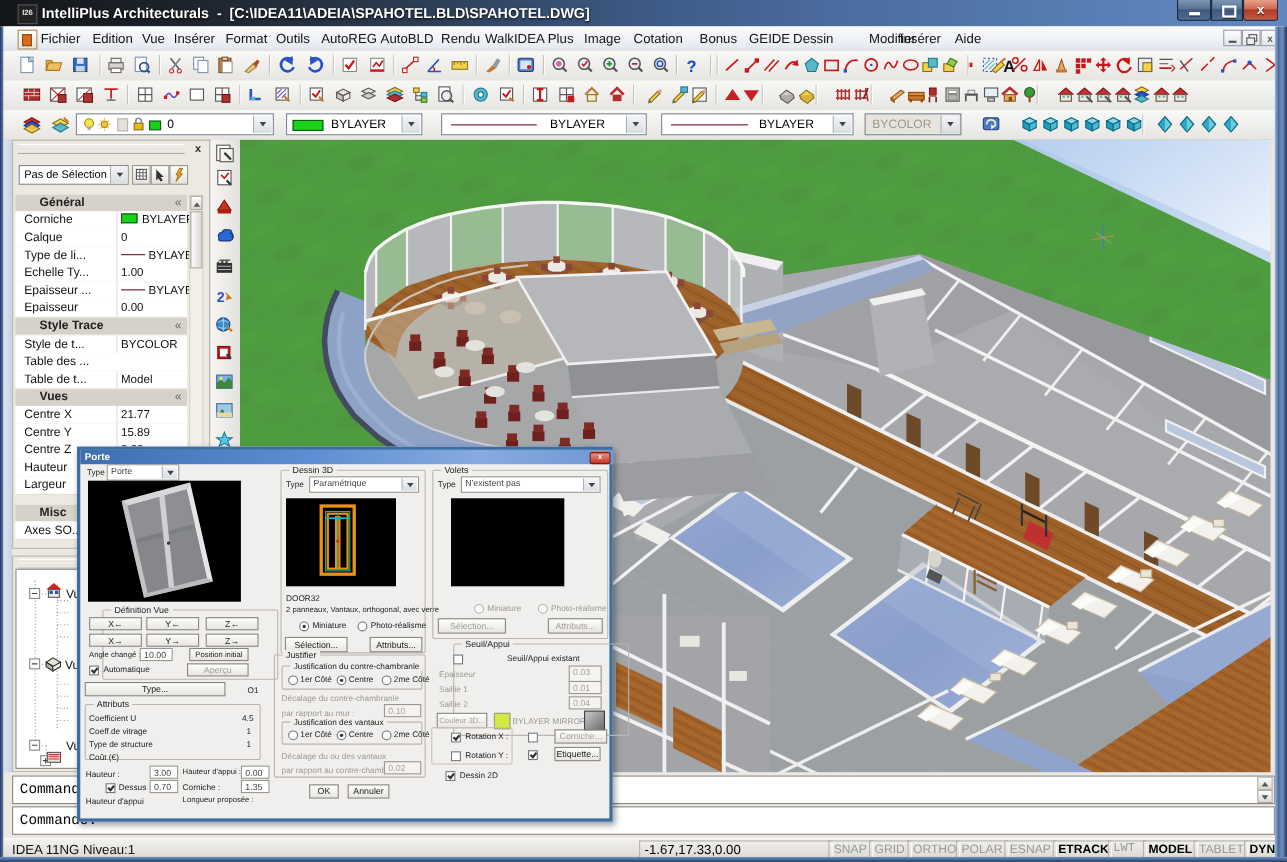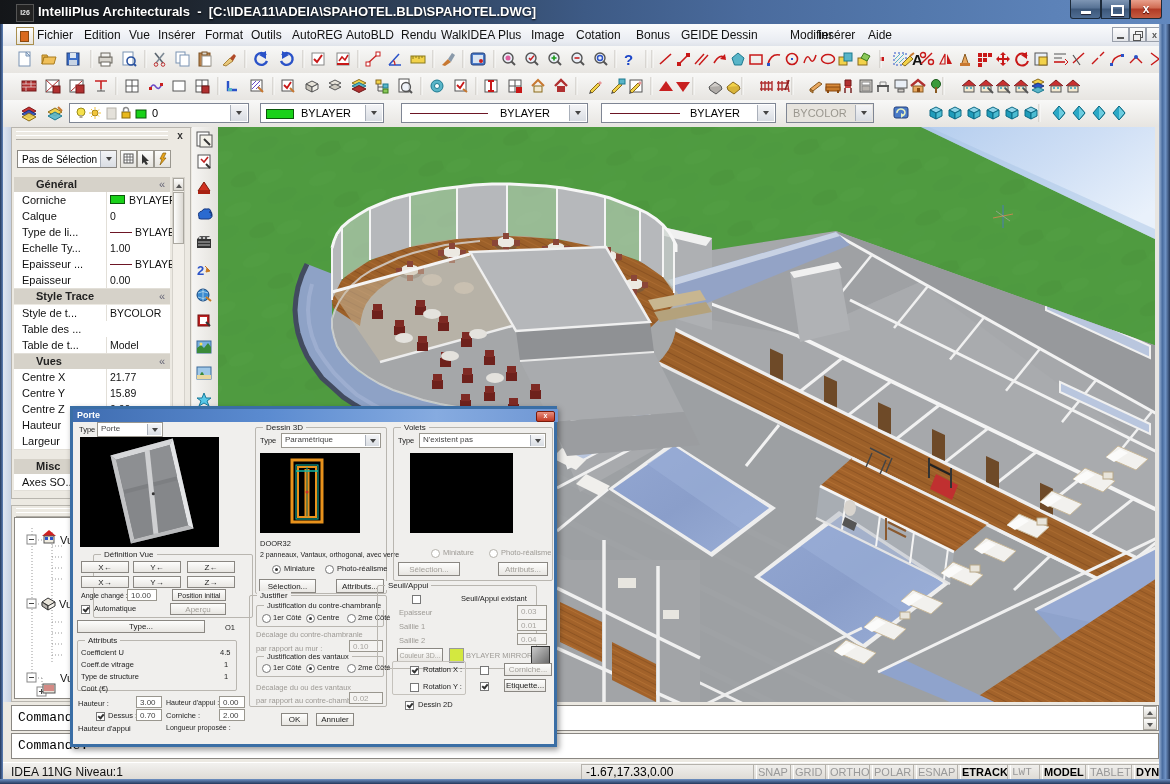--- a/index.html
+++ b/index.html
@@ -1293,21 +1293,21 @@
     <div class="dtxt" style="left:8px;top:275px;">Coût (€)</div>
     <div class="dtxt" style="left:5px;top:290px;">Hauteur :</div>
     <div class="inp" style="left:63px;top:287px;width:26px;height:12px;">3.00</div>
     <div class="dtxt" style="left:93px;top:290px;font-size:7px;">Hauteur d'appui :</div>
     <div class="inp" style="left:146px;top:287px;width:26px;height:12px;">0.00</div>
     <div class="chk ckm" style="left:23px;top:303px;"></div>
     <div class="dtxt" style="left:35px;top:302px;">Dessus :</div>
 
     <div class="inp" style="left:63px;top:300px;width:26px;height:12px;">0.70</div>
     <div class="dtxt" style="left:93px;top:302px;">Corniche :</div>
-    <div class="inp" style="left:146px;top:300px;width:26px;height:12px;">2.00</div>
+    <div class="inp" style="left:146px;top:300px;width:26px;height:12px;">1.35</div>
     <div class="dtxt" style="left:5px;top:315px;">Hauteur d'appui</div>
     <div class="dtxt" style="left:93px;top:315px;font-size:7px;">Longueur proposée :</div>
 
     <div class="grp" style="left:182px;top:18px;width:130px;height:165px;">
         <b>Dessin 3D</b>
       </div>
     <div class="dtxt" style="left:187px;top:27px;">Type</div>
     <div class="inp" style="left:208px;top:24px;width:100px;height:15px;">Paramétrique<span class="ca"></span></div>
     <div style="position:absolute;left:187px;top:44px;width:100px;height:80px;background:#000;">
       <svg width="100" height="80">
@@ -1364,21 +1364,21 @@
       </div>
     <div class="dtxt" style="left:325px;top:27px;">Type</div>
     <div class="inp" style="left:346px;top:24px;width:127px;height:15px;">N'existent pas<span class="ca"></span></div>
     <div style="position:absolute;left:337px;top:44px;width:103px;height:80px;background:#000;"></div>
     <div class="rad" style="left:358px;top:140px;border-color:#b5b2ac;"></div>
       <div class="dtxt gray" style="left:370px;top:139px;">Miniature</div>
     <div class="rad" style="left:416px;top:140px;border-color:#b5b2ac;"></div>
       <div class="dtxt gray" style="left:428px;top:139px;">Photo-réalisme</div>
     <div class="btn dis" style="left:325px;top:153px;width:62px;height:14px;line-height:13px;">Sélection...</div>
     <div class="btn dis" style="left:425px;top:153px;width:50px;height:14px;line-height:13px;">Attributs...</div>
-    <div class="grp" style="left:304px;top:176px;width:158px;height:82px;">
+    <div class="grp" style="left:339px;top:176px;width:158px;height:82px;">
         <b>Seuil/Appui</b>
       </div>
     <div class="chk" style="left:339px;top:186px;"></div>
       <div class="dtxt" style="left:352px;top:185px;padding-left:36px;">Seuil/Appui existant</div>
     <div class="dtxt gray" style="left:326px;top:199px;">Epaisseur</div>
       <div class="inp dis" style="left:444px;top:196px;width:30px;height:16px;">0.03</div>
     <div class="dtxt gray" style="left:326px;top:213px;">Saillie 1</div>
       <div class="inp dis" style="left:444px;top:210px;width:30px;height:12px;">0.01</div>
     <div class="dtxt gray" style="left:326px;top:227px;">Saillie 2</div>
       <div class="inp dis" style="left:444px;top:224px;width:30px;height:12px;">0.04</div>

